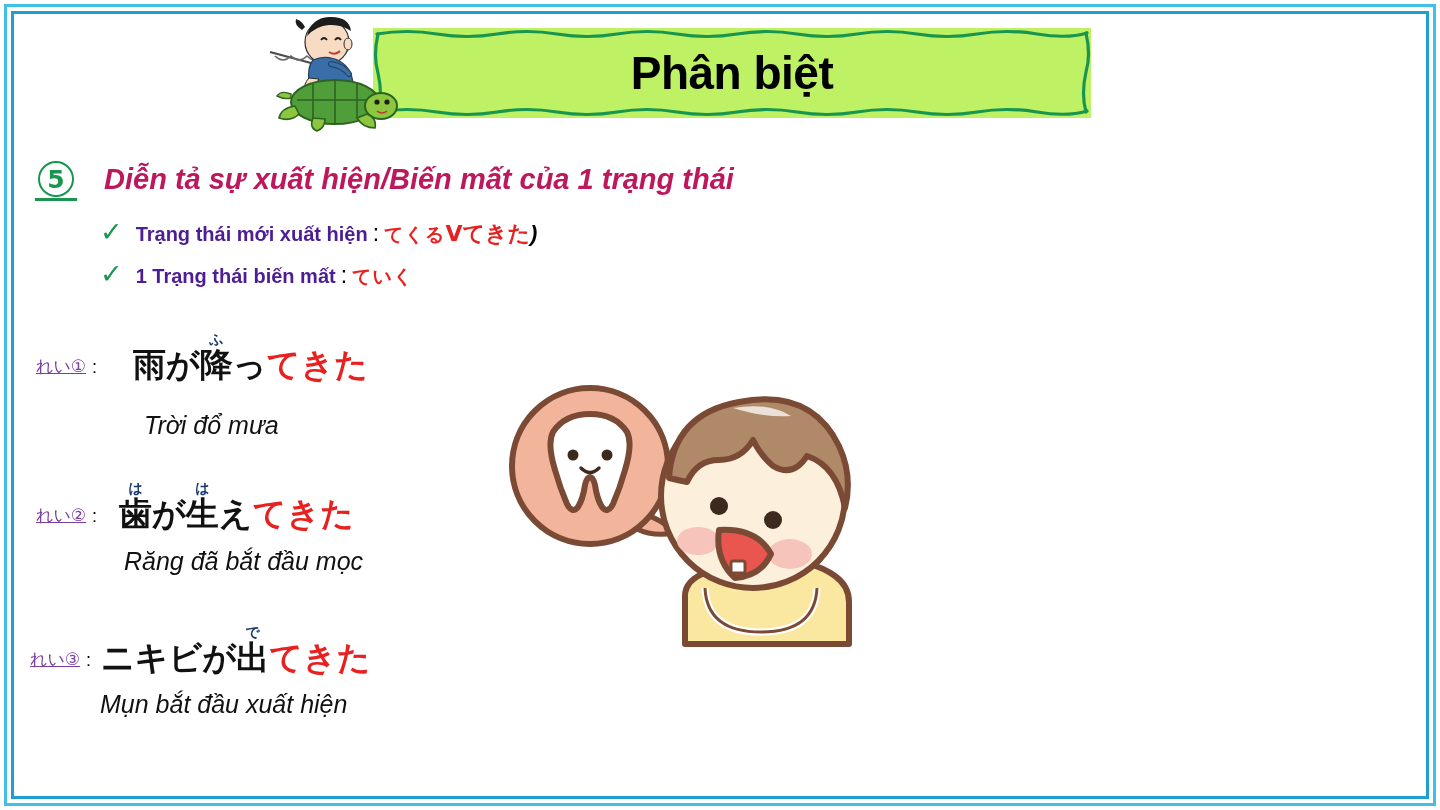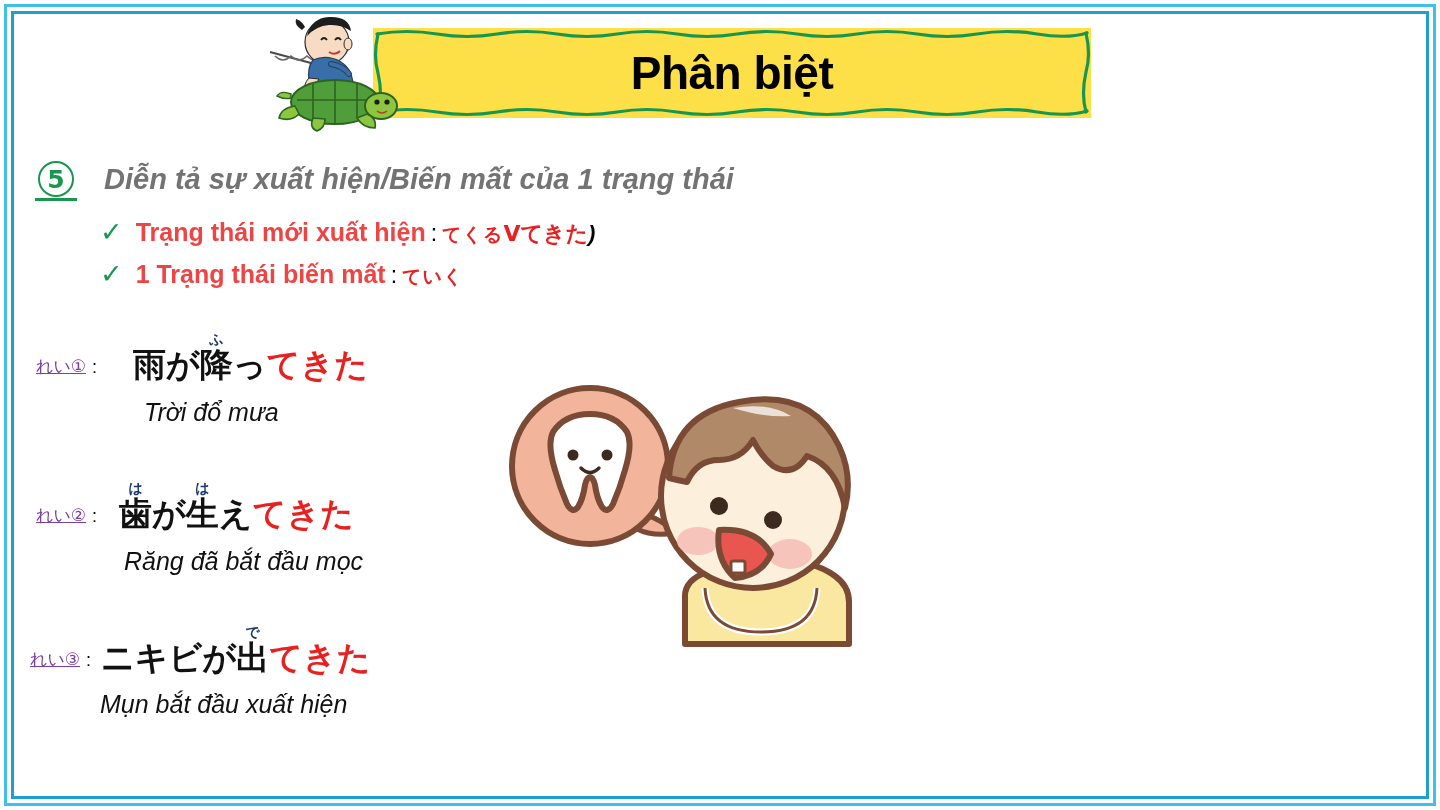--- a/index.html
+++ b/index.html
@@ -46,21 +46,21 @@
     position: absolute;
     left: 0; top: 0;
     width: 140px; height: 120px;
     z-index: 4;
   }
 
   .title-box {
     position: absolute;
     left: 108px; top: 14px;
     width: 718px; height: 90px;
-    background: #fde047;
+    background: #bef264;
     z-index: 2;
   }
 
   .title-wave-border {
     position: absolute;
     left: 0; top: 0;
     width: 718px; height: 90px;
     z-index: 1;
   }
 
@@ -121,42 +121,42 @@
     position: absolute;
     left: 5px; bottom: 2px;
     width: 42px; height: 3px;
     background: #18964f;
   }
   .section-heading-text {
     margin-left: 22px;
     font-size: 29px;
     font-weight: bold;
     font-style: italic;
-    color: #737373;
+    color: #be185d;
     white-space: nowrap;
   }
 
   
   .rules { position: absolute; left: 100px; top: 216px; }
   .rule-row {
     display: flex;
     align-items: baseline;
     white-space: nowrap;
     margin-bottom: 9px;
   }
   .check-mark {
     color: #18964f;
     font-size: 27px;
     font-weight: bold;
     margin-right: 13px;
     font-family: "DejaVu Sans", sans-serif;
   }
   .rule-label {
-    color: #ef4444;
-    font-size: 25px;
+    color: #4c1d95;
+    font-size: 20px;
     font-weight: bold;
   }
   .rule-colon {
     color: #000000;
     font-size: 23px;
     margin: 0 5px;
   }
   .rule-jp {
     color: #e8201f;
     font-size: 19px;
@@ -340,21 +340,21 @@
             <span class="ruby-base">雨が</span>
           </span>
           <span class="ruby-group">
             <span class="ruby-text">ふ</span>
             <span class="ruby-base">降</span>
           </span>
           <span class="plain-base">っ</span>
           <span class="jp-red">てきた</span>
         </span>
       </div>
-      <div class="vn-translation" style="margin-left:108px; margin-top:15px;">Trời đổ mưa</div>
+      <div class="vn-translation" style="margin-left:108px; margin-top:28px;">Trời đổ mưa</div>
     </div>
 
     <div class="example-block" style="left:36px; top:481px;">
       <div class="example-line">
         <span class="rei-label">れい②</span>
         <span class="rei-colon">:</span>
         <span class="jp-sentence" style="margin-left:22px;">
           <span class="ruby-group">
             <span class="ruby-text">は</span>
             <span class="ruby-base">歯</span>

